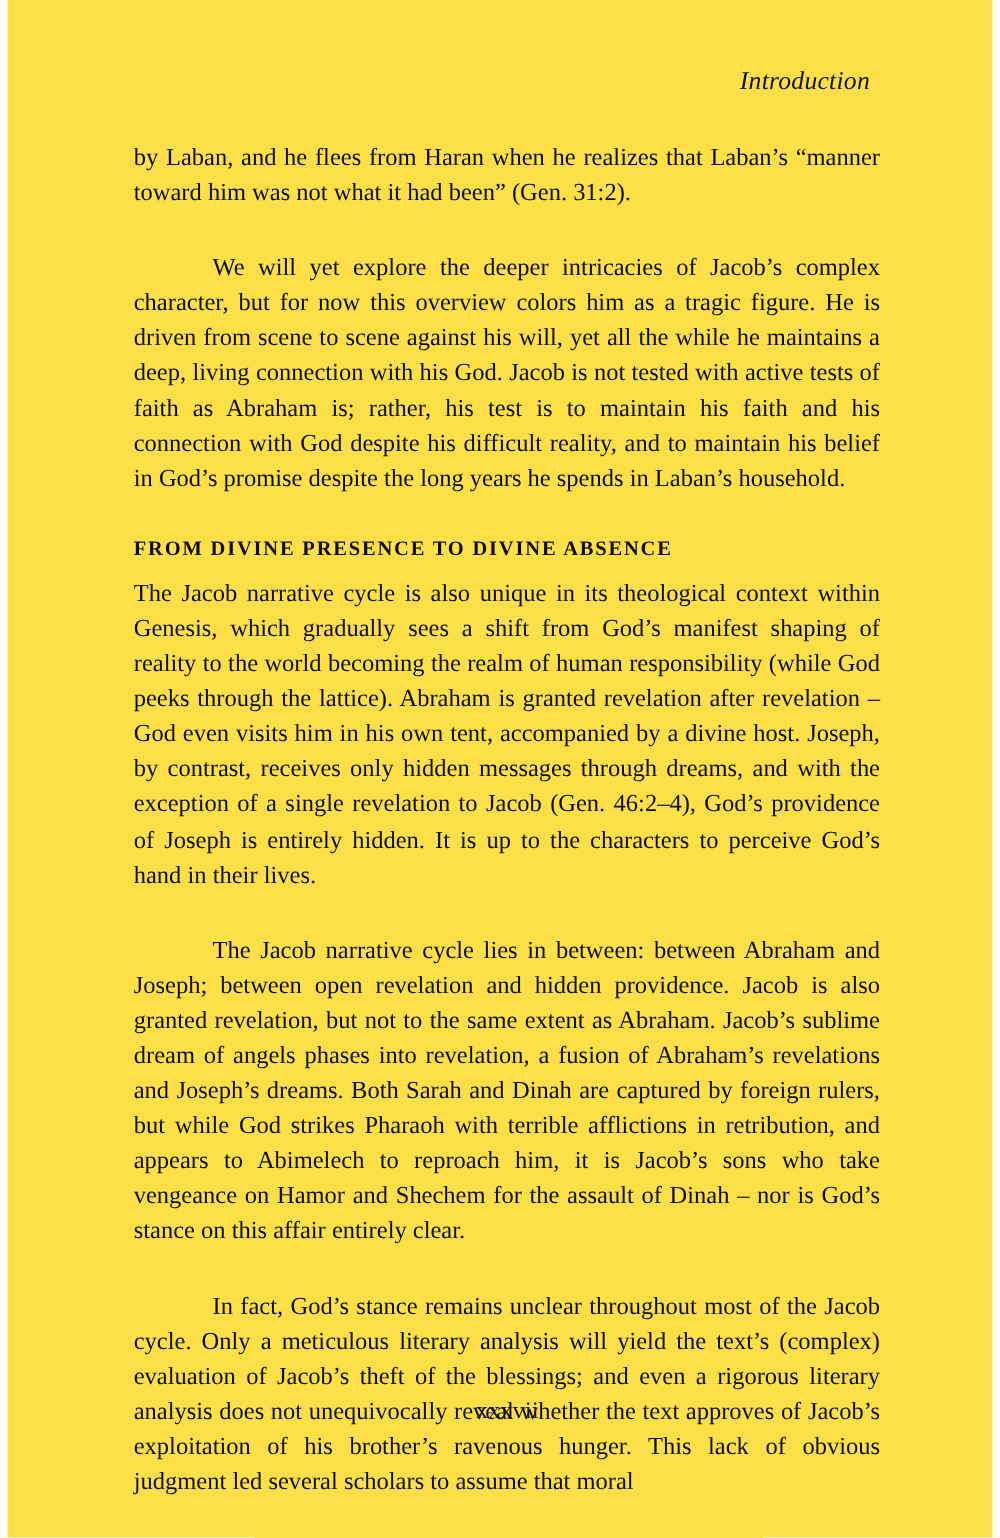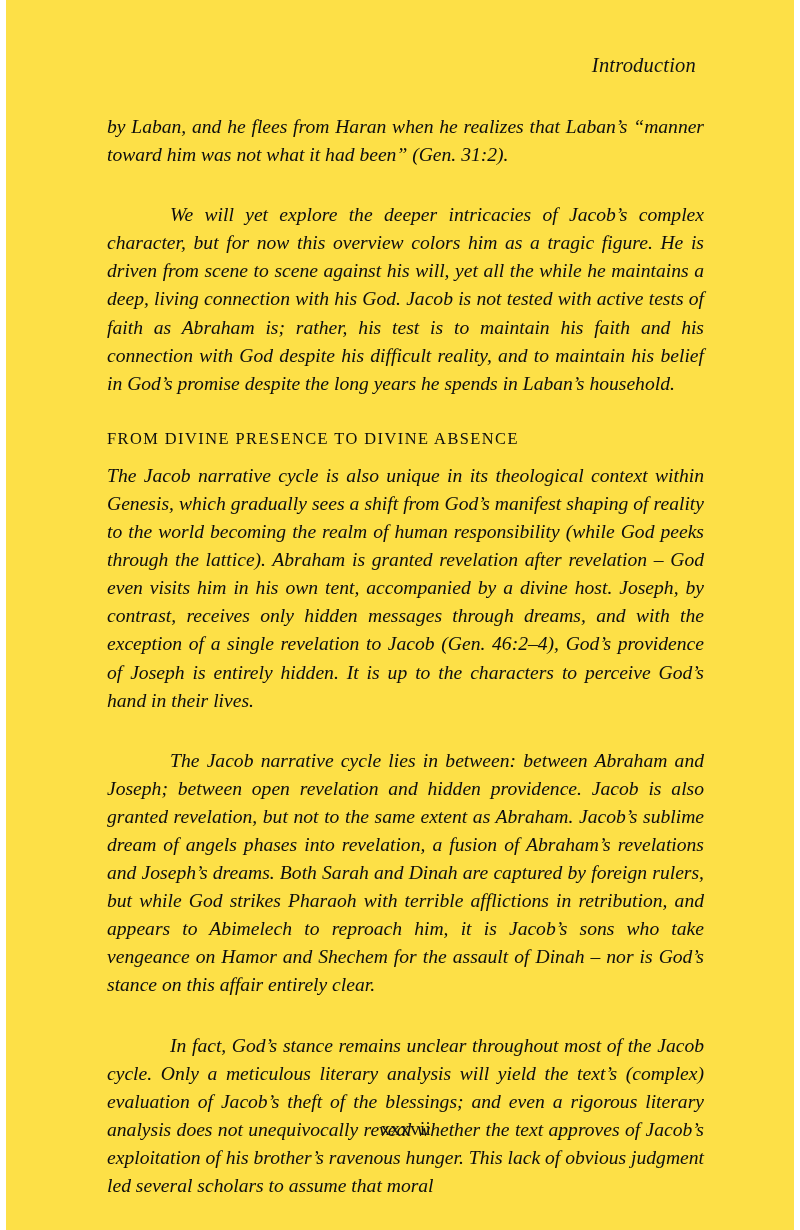--- a/index.html
+++ b/index.html
@@ -46,32 +46,31 @@
   p.para {
     margin: 0;
     font-size: 19.6px;
     line-height: 28.1px;
     text-align: justify;
     text-justify: inter-word;
     hyphens: none;
     -webkit-hyphens: none;
     color: #0d0d0d;
     text-indent: 0;
-    font-style: italic;
   }
   p.para.indent {
     text-indent: 63px;
     margin-top: 32px;
   }
 
   h2.section-heading {
     margin: 0;
     font-size: 16.4px;
     line-height: 28px;
-    font-weight: normal;
+    font-weight: bold;
     letter-spacing: 1.45px;
     text-transform: uppercase;
     color: #0d0d0d;
     padding-top: 27px;
     padding-bottom: 9px;
     text-align: left;
   }
 
   
   .folio {

